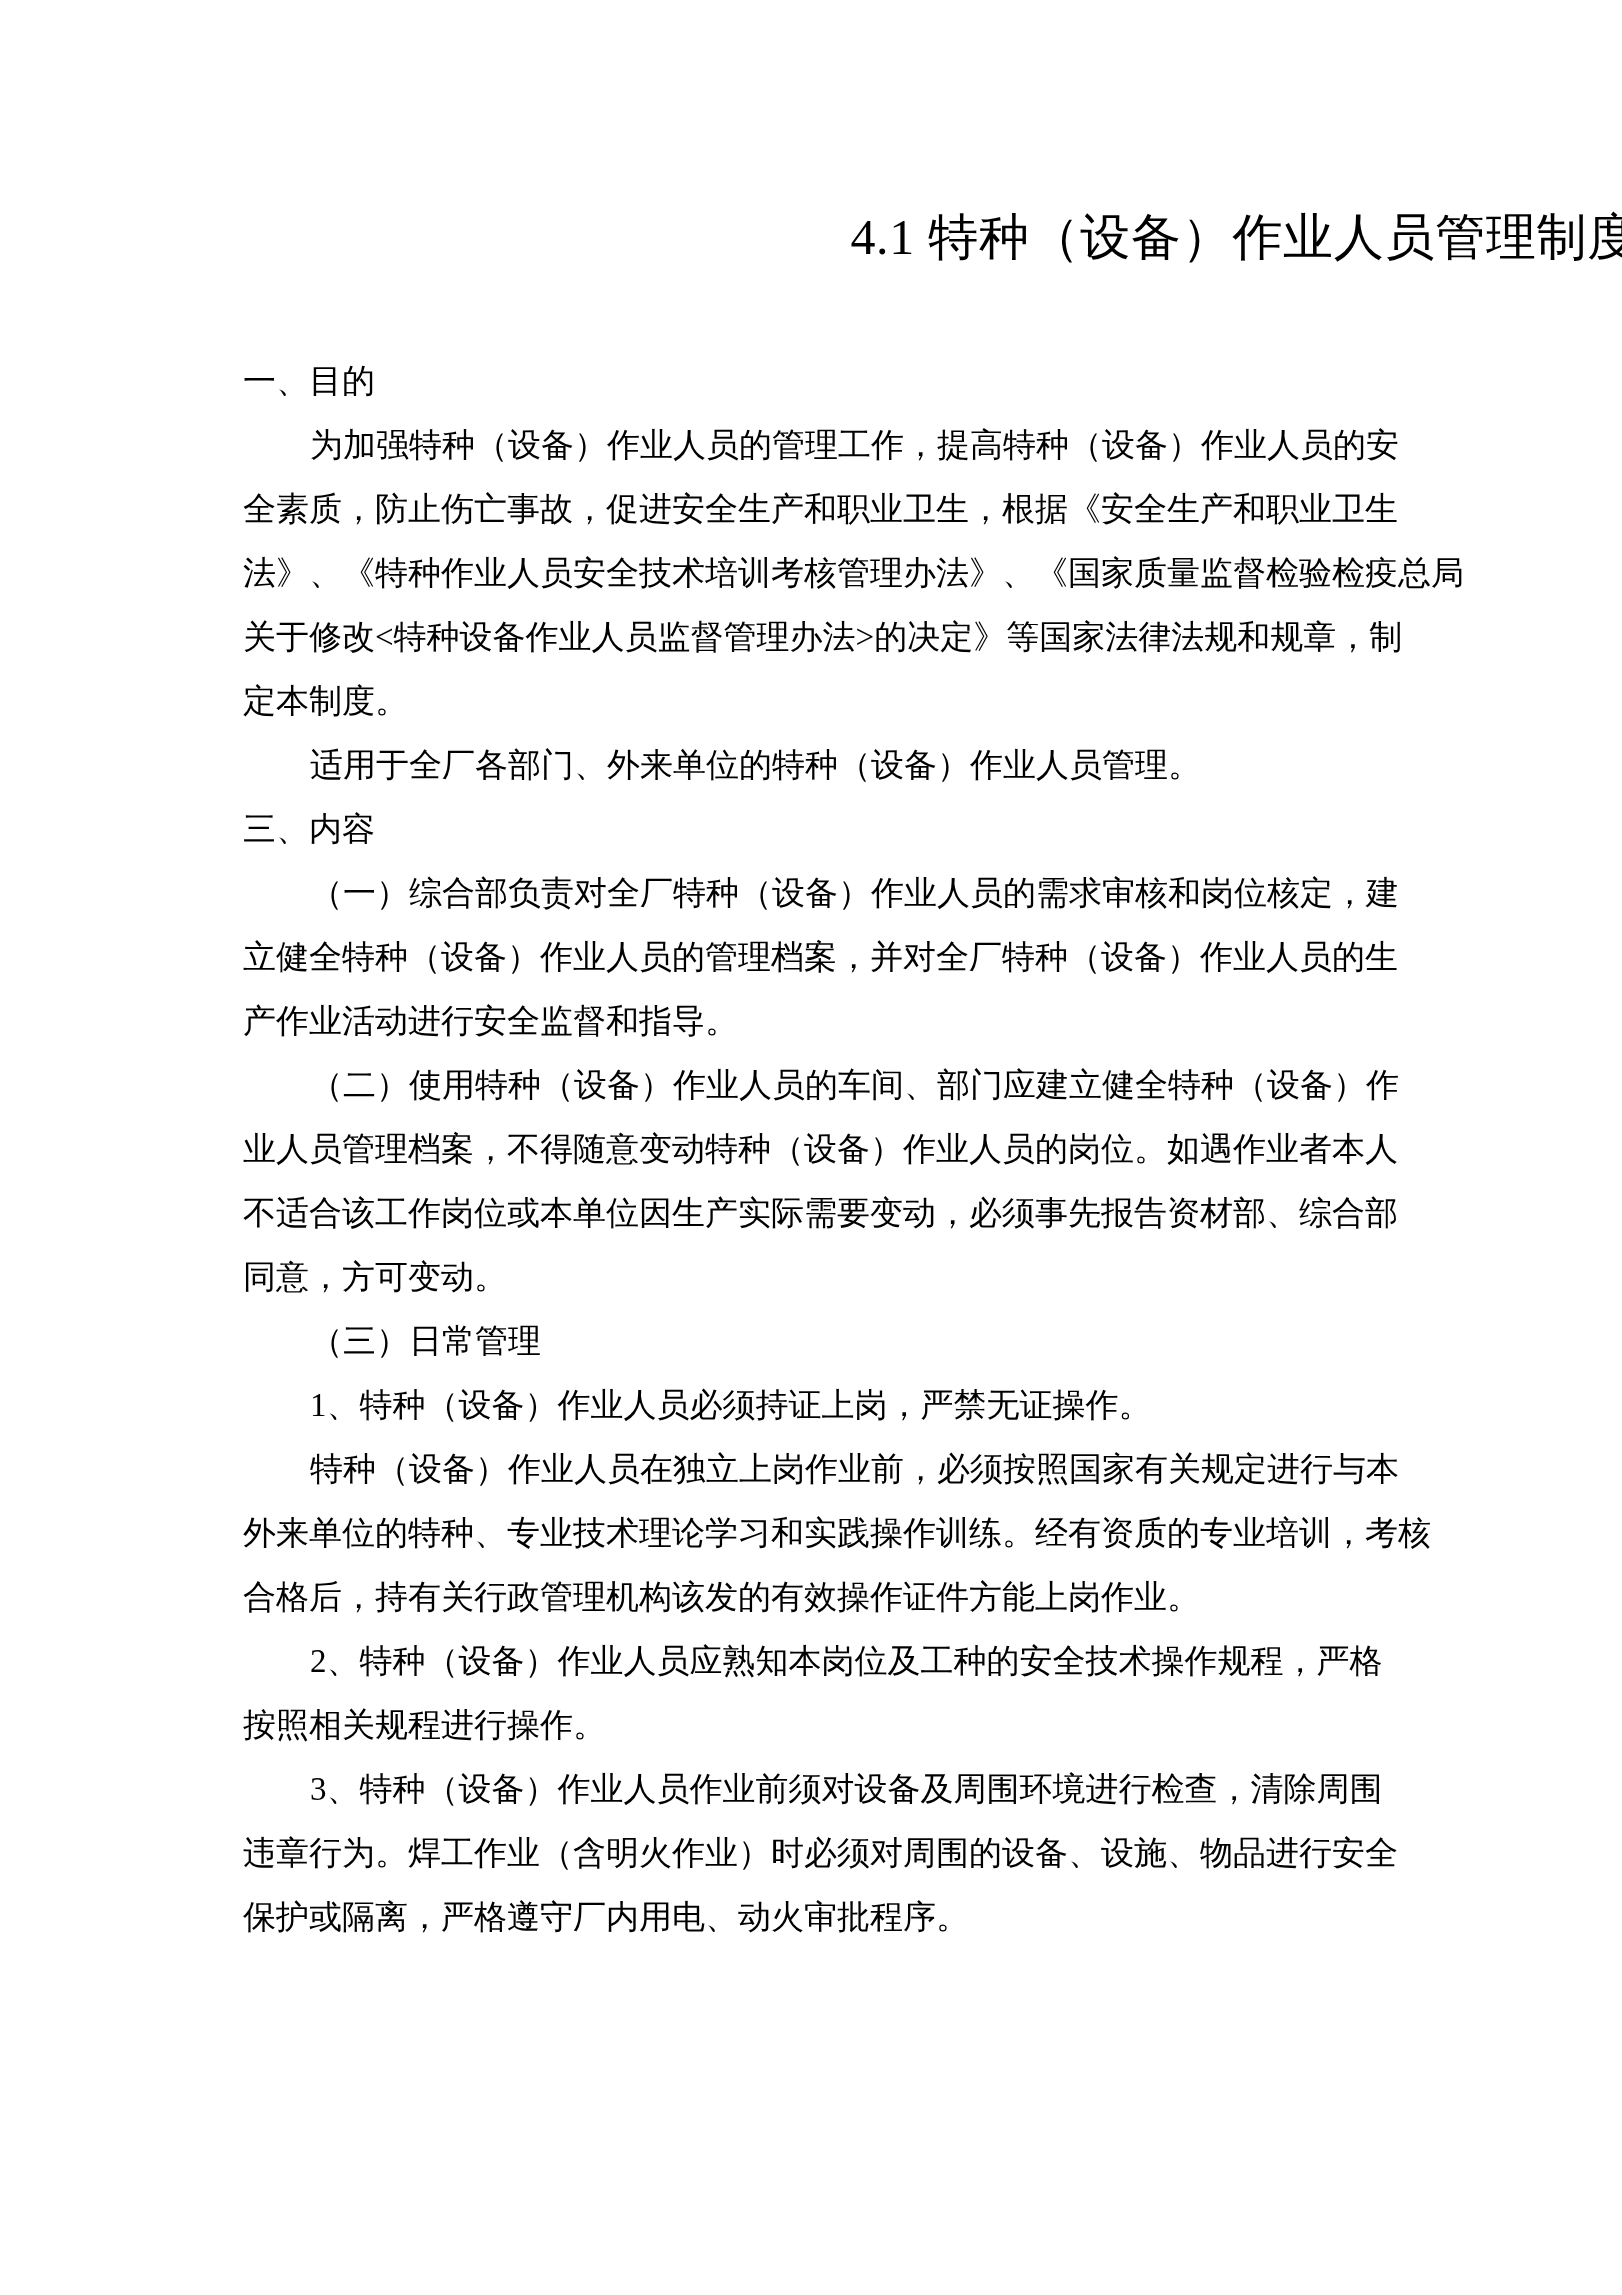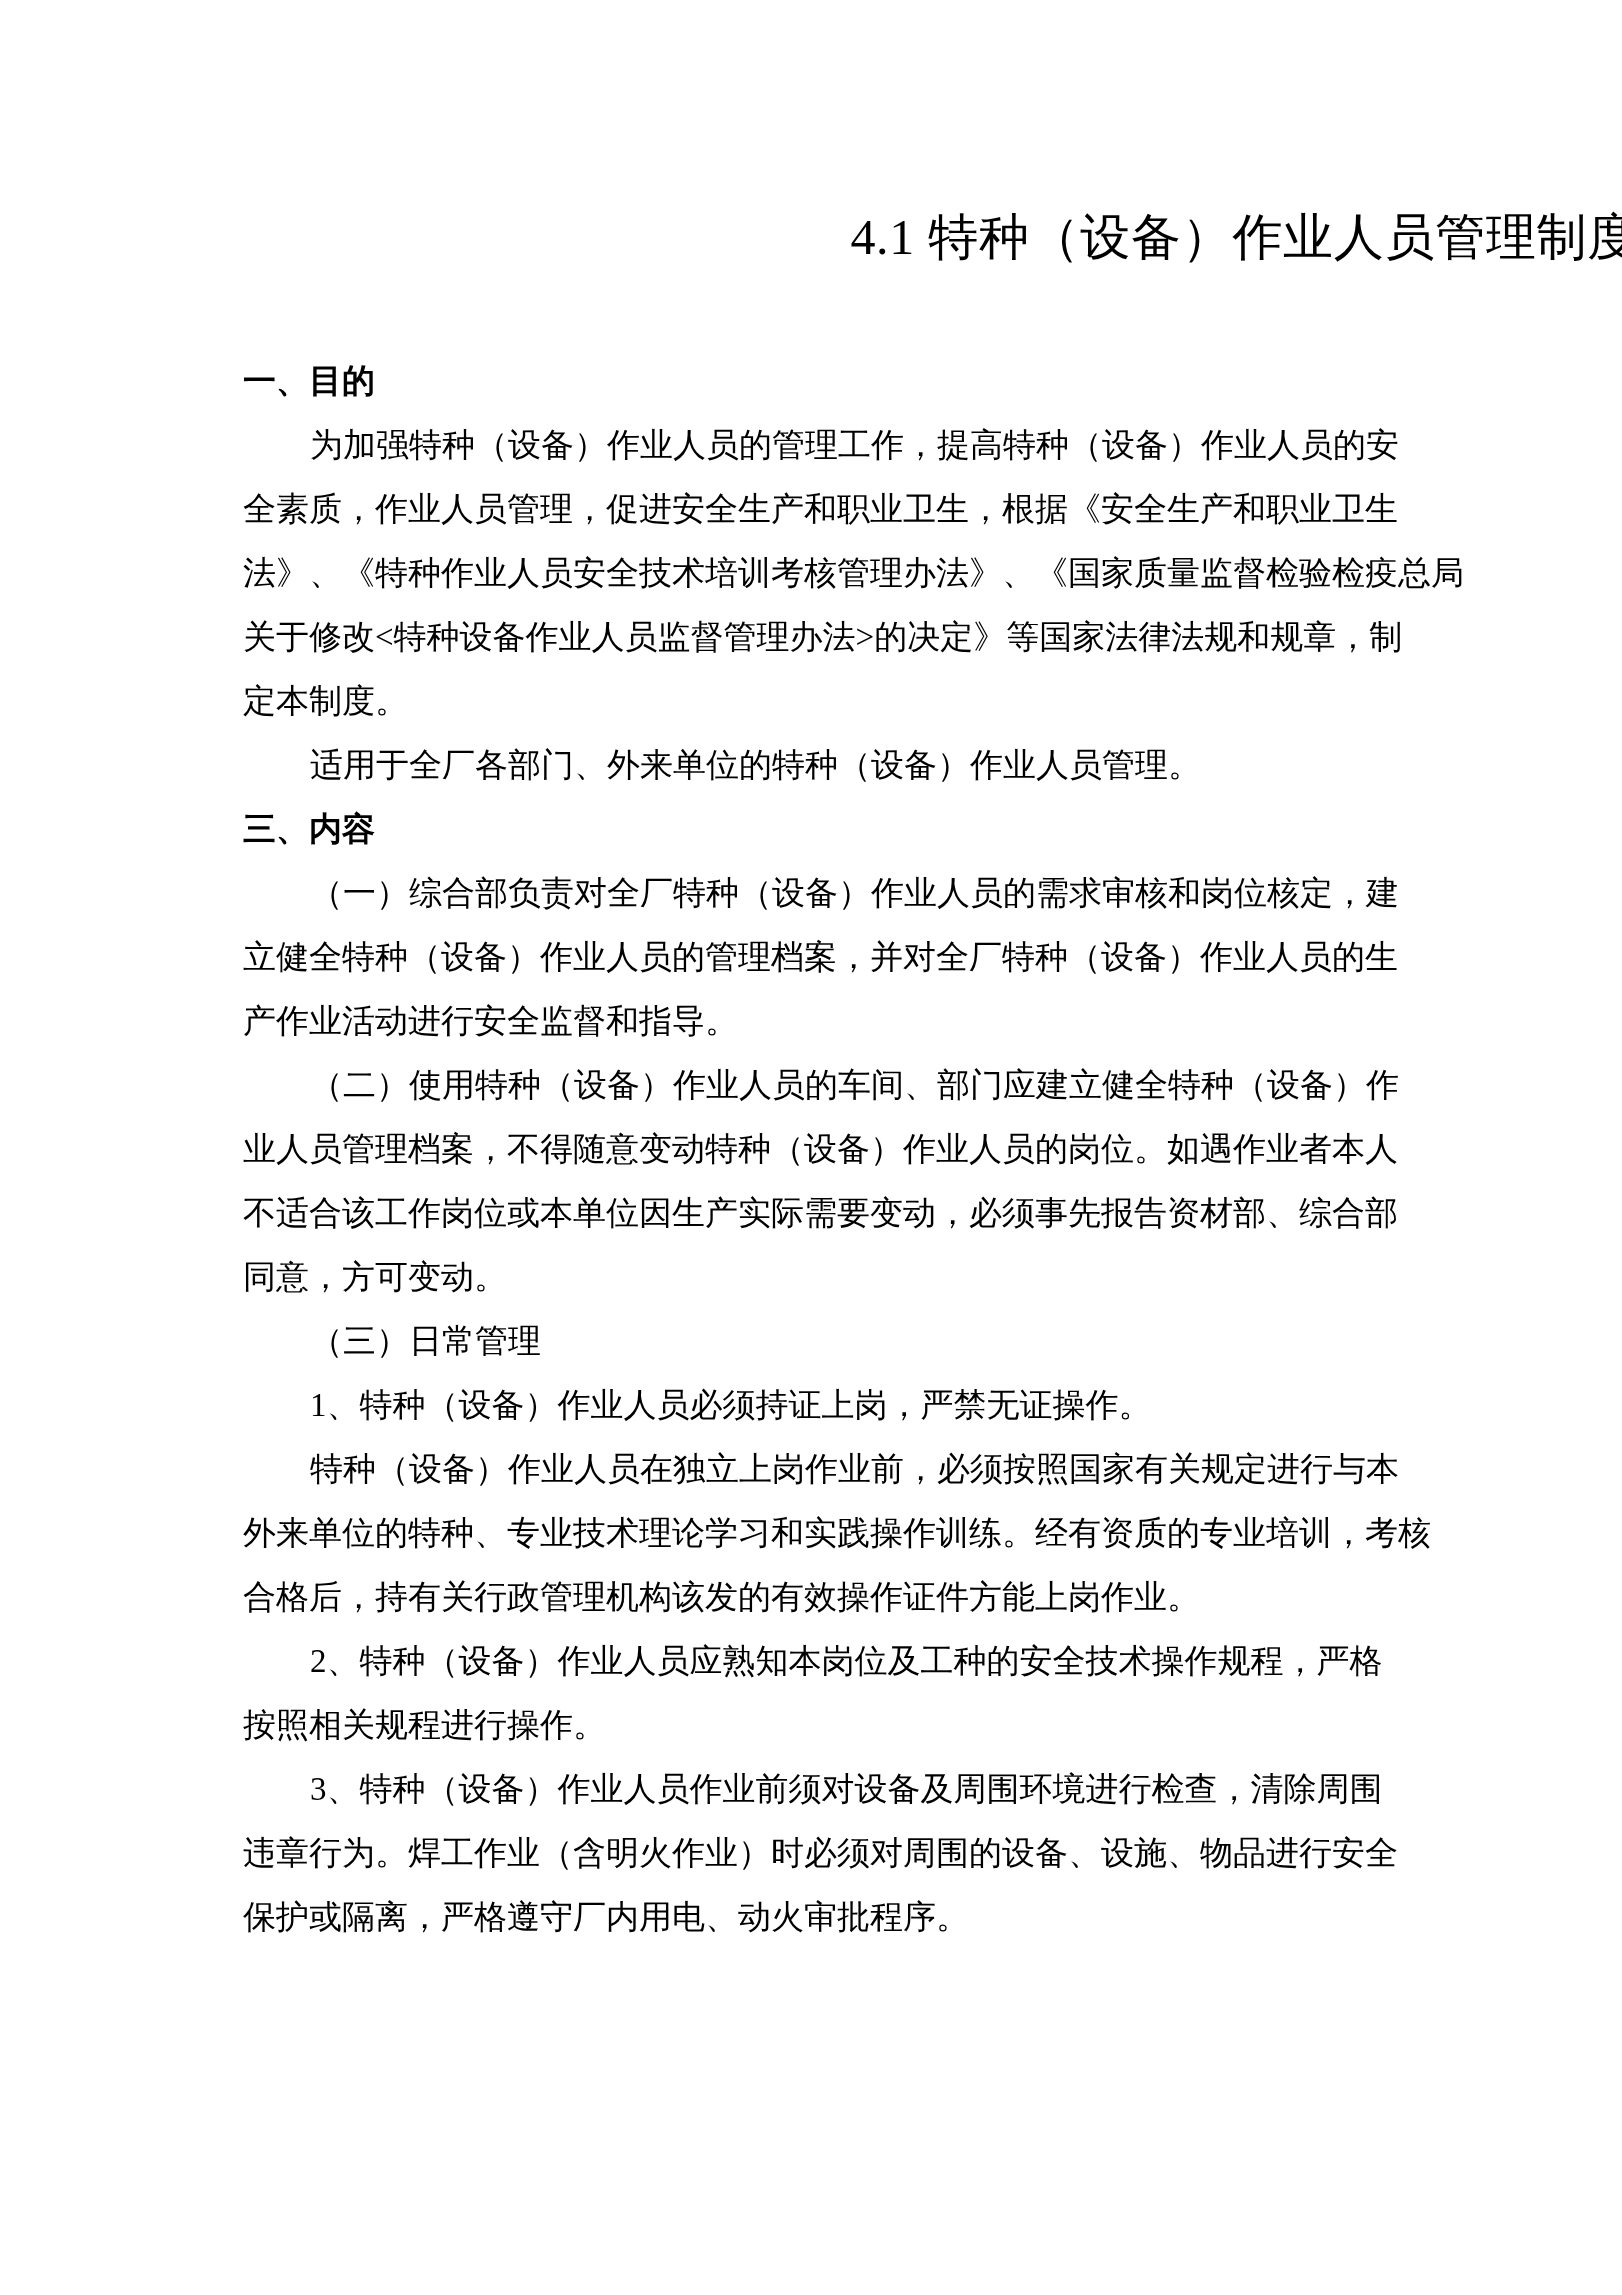--- a/index.html
+++ b/index.html
@@ -36,35 +36,35 @@
     top: 349px;
     left: 243px;
     width: 1139px;
     font-size: 33px;
     line-height: 64px;
   }
   .line {
     white-space: nowrap;
   }
   .line.heading {
-    font-weight: 700;
+    font-weight: 400;
   }
   .line.first {
     padding-left: 67px;
   }
 </style>
 </head>
 <body>
 
 <div class="page">
   <h1 class="doc-title">4.1 特种（设备）作业人员管理制度</h1>
   <div class="doc-body">
       <div class="line heading">一、目的</div>
       <div class="line first">为加强特种（设备）作业人员的管理工作，提高特种（设备）作业人员的安</div>
-      <div class="line cont">全素质，作业人员管理，促进安全生产和职业卫生，根据《安全生产和职业卫生</div>
+      <div class="line cont">全素质，防止伤亡事故，促进安全生产和职业卫生，根据《安全生产和职业卫生</div>
       <div class="line cont">法》、《特种作业人员安全技术培训考核管理办法》、《国家质量监督检验检疫总局</div>
       <div class="line cont">关于修改&lt;特种设备作业人员监督管理办法&gt;的决定》等国家法律法规和规章，制</div>
       <div class="line cont">定本制度。</div>
       <div class="line first">适用于全厂各部门、外来单位的特种（设备）作业人员管理。</div>
       <div class="line heading">三、内容</div>
       <div class="line first">（一）综合部负责对全厂特种（设备）作业人员的需求审核和岗位核定，建</div>
       <div class="line cont">立健全特种（设备）作业人员的管理档案，并对全厂特种（设备）作业人员的生</div>
       <div class="line cont">产作业活动进行安全监督和指导。</div>
       <div class="line first">（二）使用特种（设备）作业人员的车间、部门应建立健全特种（设备）作</div>
       <div class="line cont">业人员管理档案，不得随意变动特种（设备）作业人员的岗位。如遇作业者本人</div>

